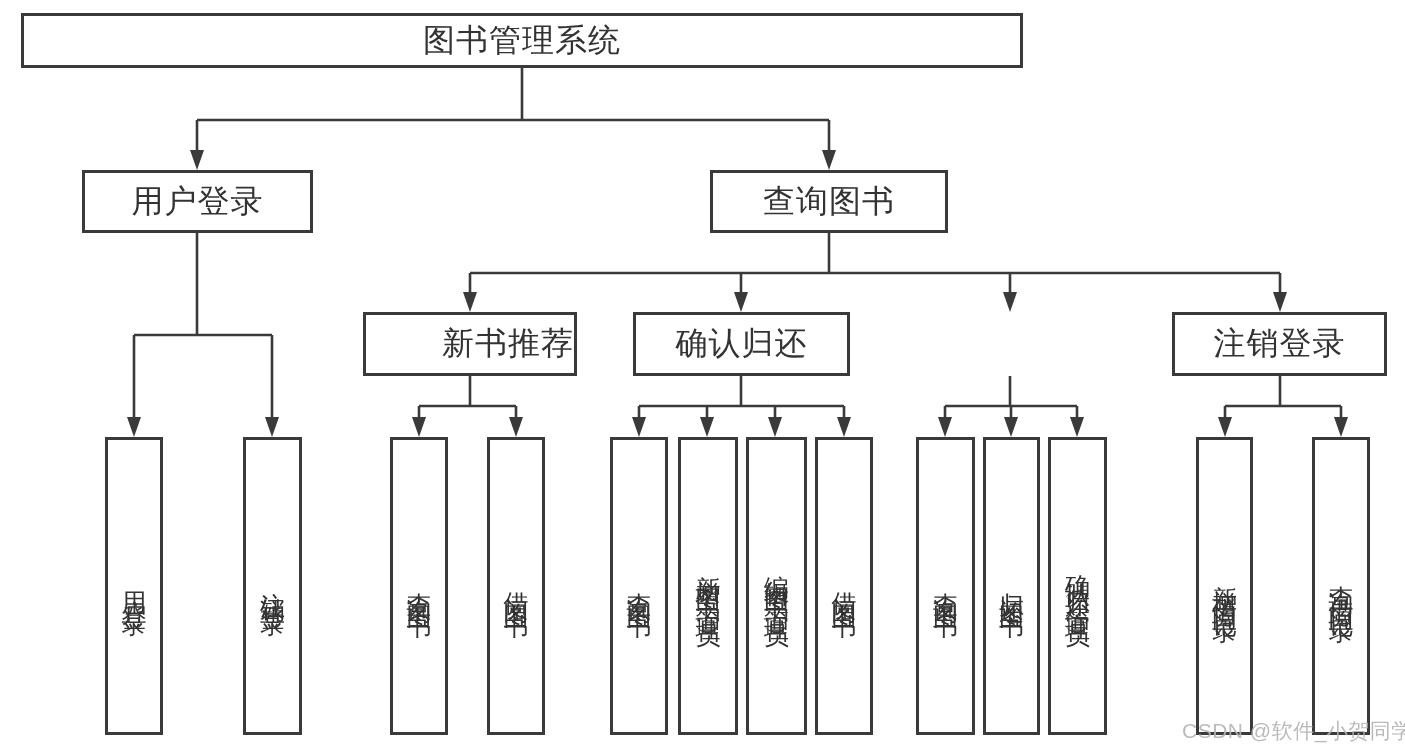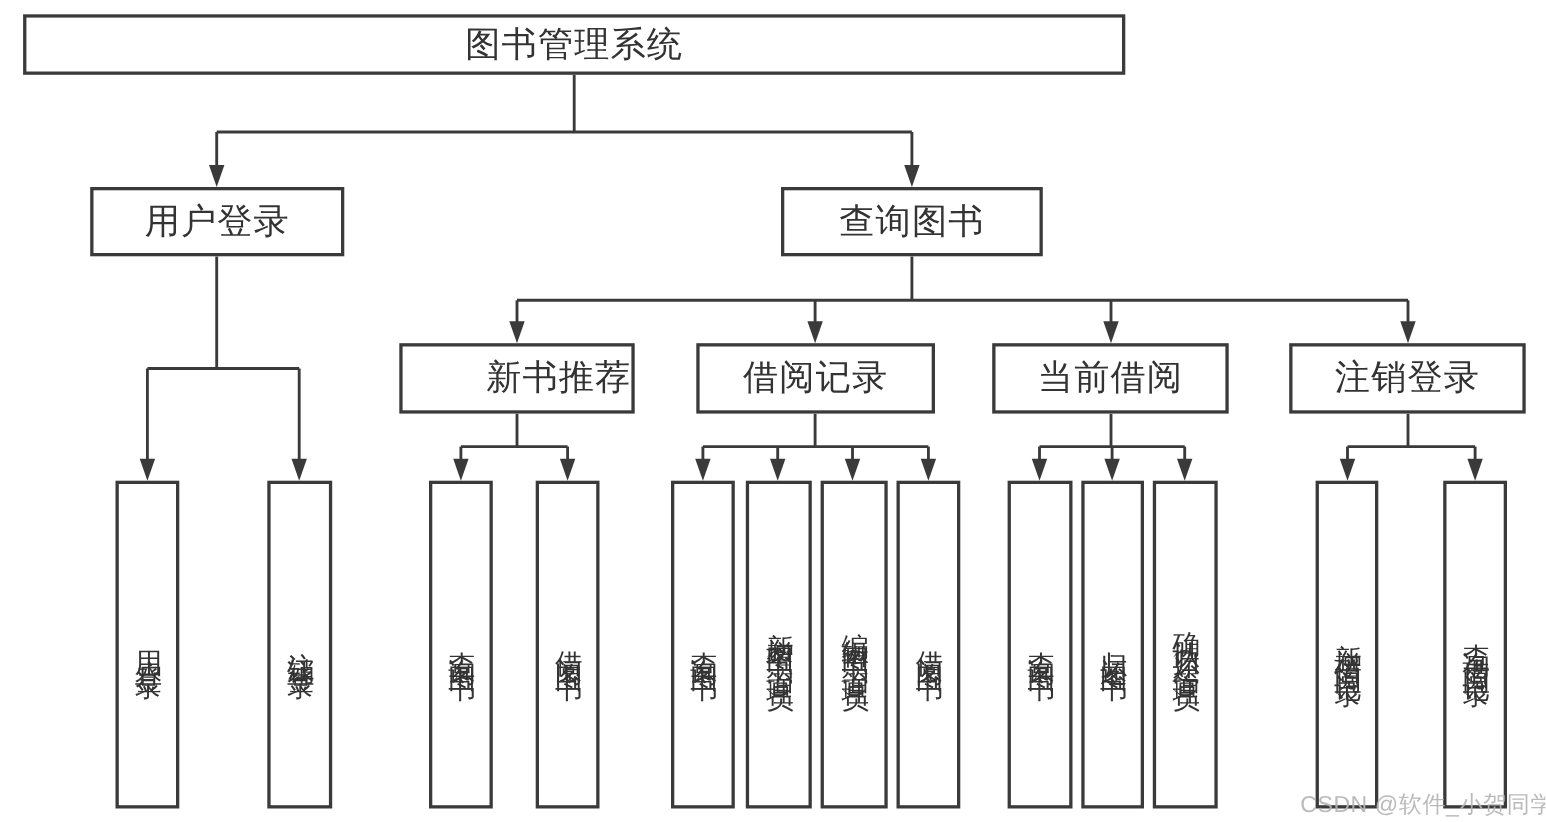--- a/index.html
+++ b/index.html
@@ -102,24 +102,21 @@
     <span class="lbl">用户登录</span>
   </div>
   <div class="node h" style="left:710px;top:170px;width:238px;height:63px;">
     <span class="lbl">查询图书</span>
   </div>
 
   <div class="node h" style="left:363px;top:312px;width:214px;height:64px;justify-content:flex-end;">
     <span class="lbl">新书推荐</span>
   </div>
   <div class="node h" style="left:633px;top:312px;width:217px;height:64px;">
-    <span class="lbl">借阅记录</span>
-  </div>
-  <div class="node h" style="left:902px;top:312px;width:215px;height:64px;">
-    <span class="lbl">当前借阅</span>
+    <span class="lbl">确认归还</span>
   </div>
   <div class="node h" style="left:1172px;top:312px;width:215px;height:64px;">
     <span class="lbl">注销登录</span>
   </div>
 
   <div class="node v" style="left:105px;top:437px;width:58px;height:298px;">
     <span class="lbl">用户登录</span>
   </div>
   <div class="node v" style="left:243px;top:437px;width:59px;height:298px;">
     <span class="lbl">注销登录</span>

